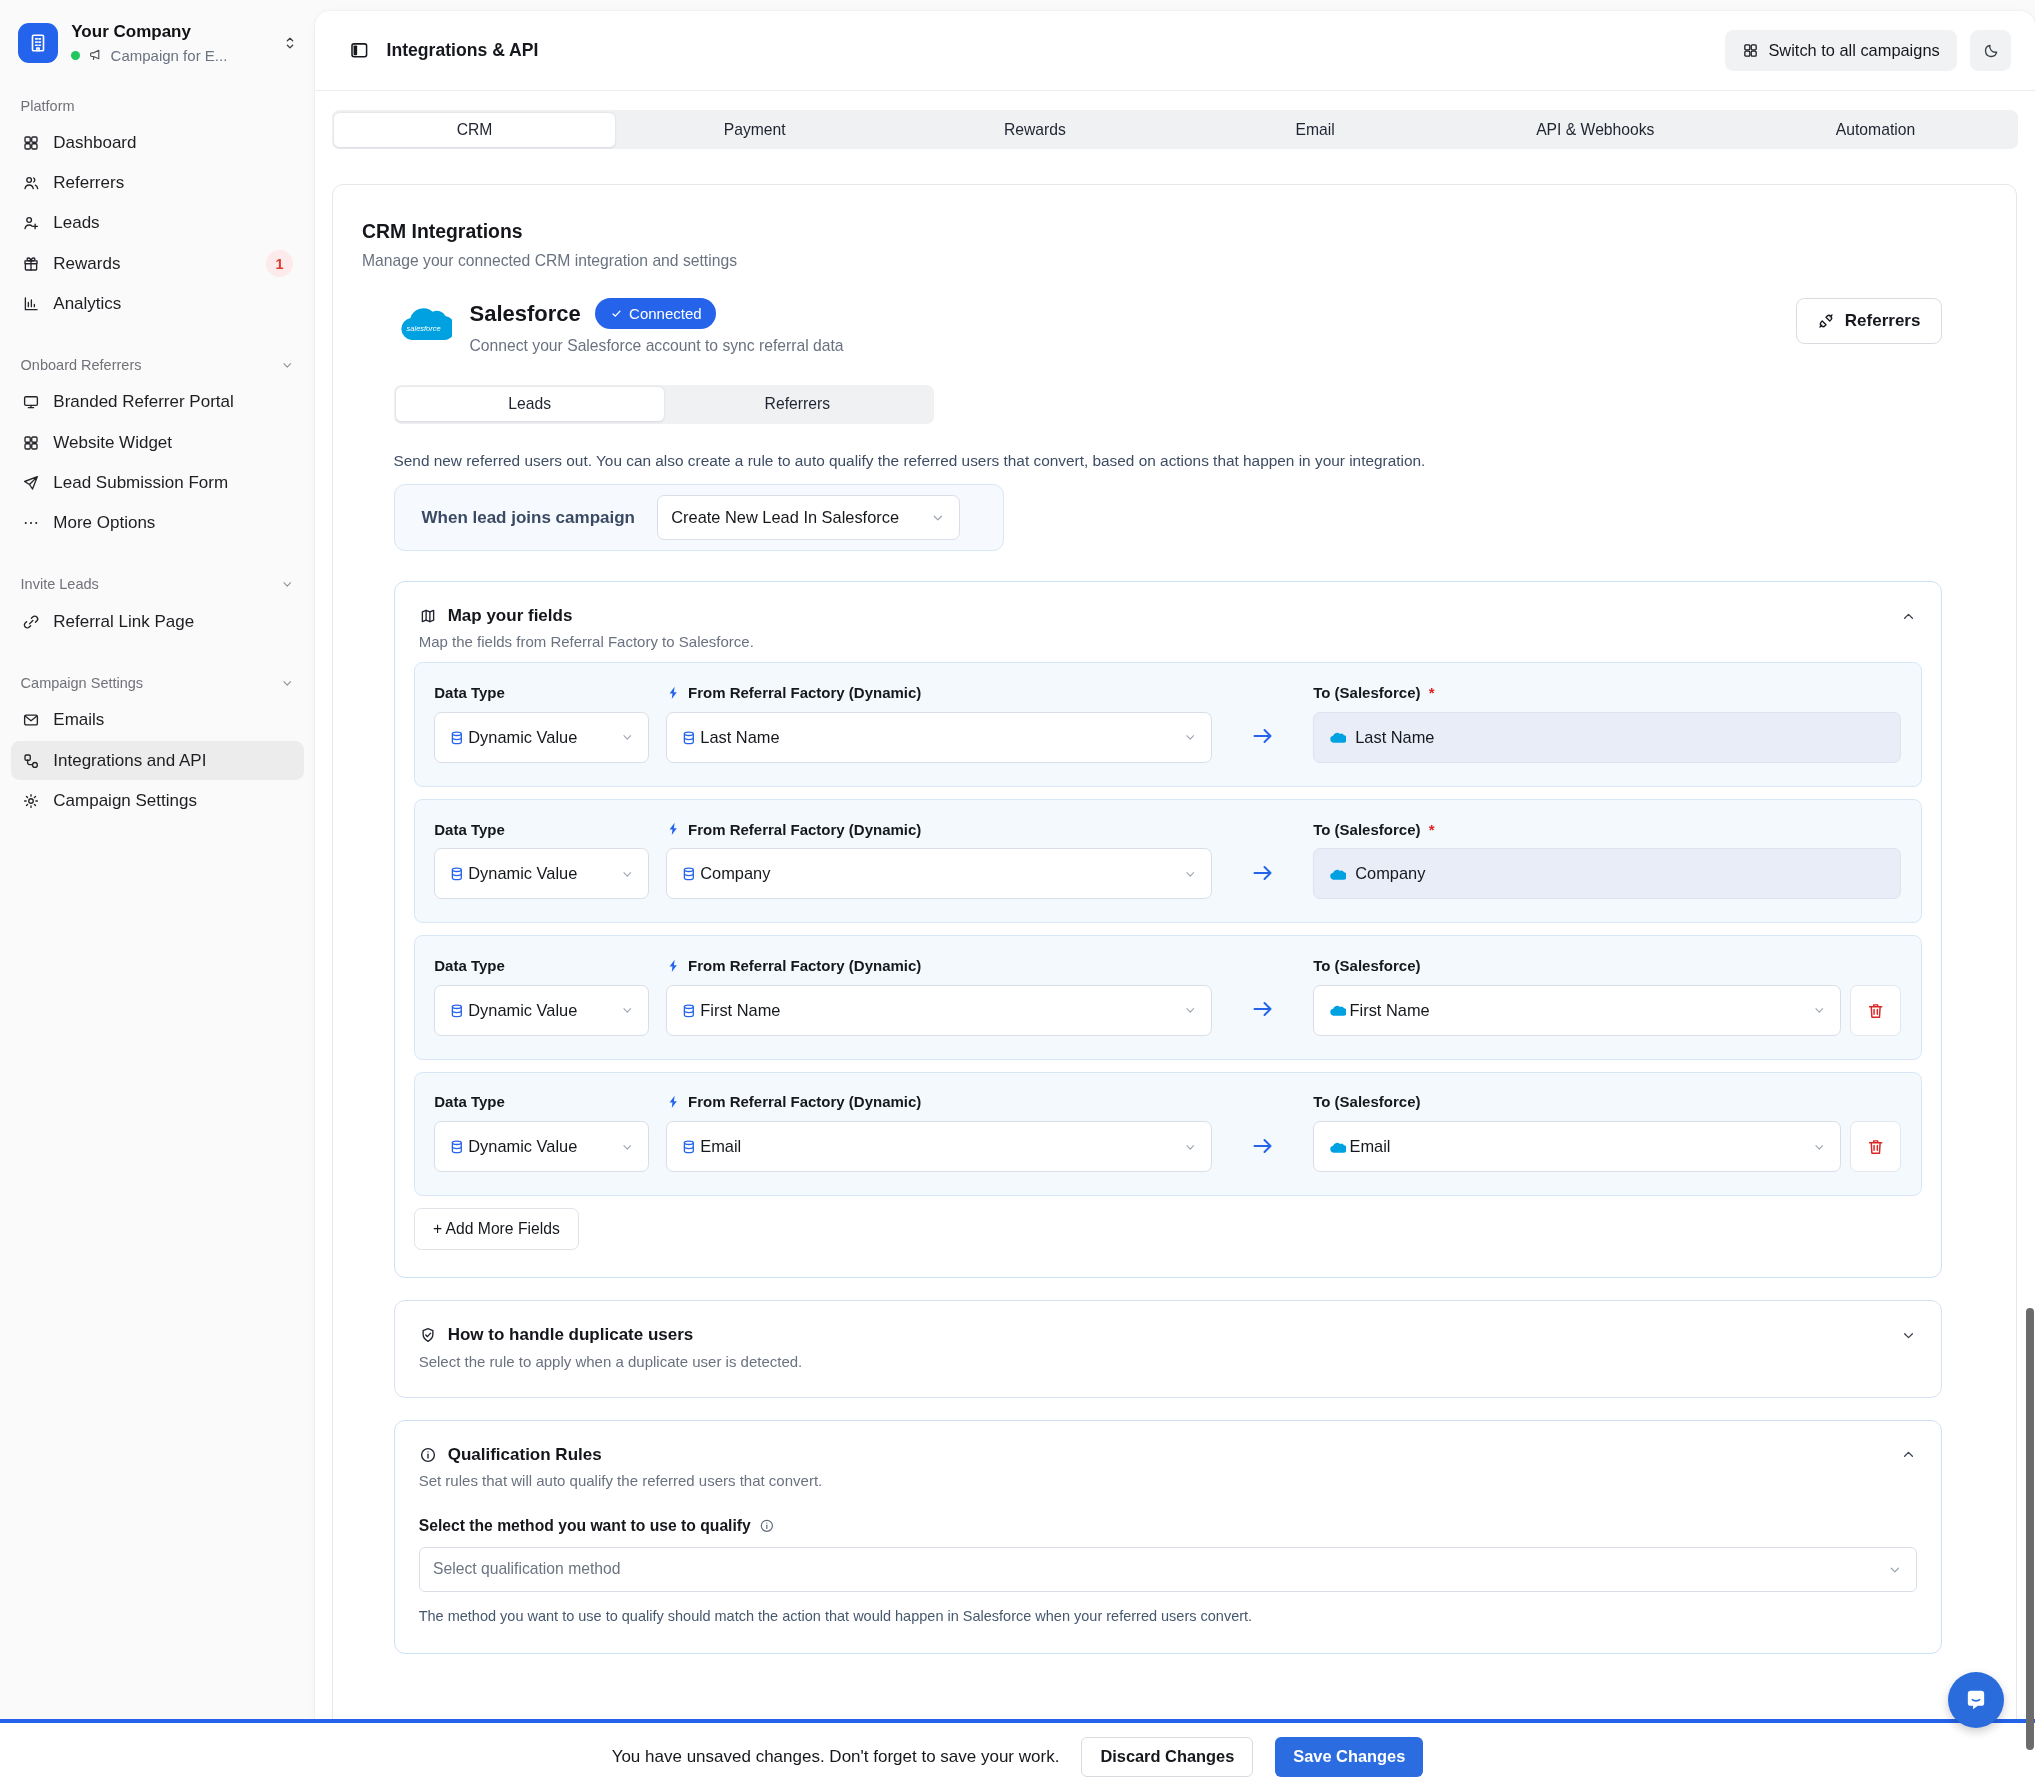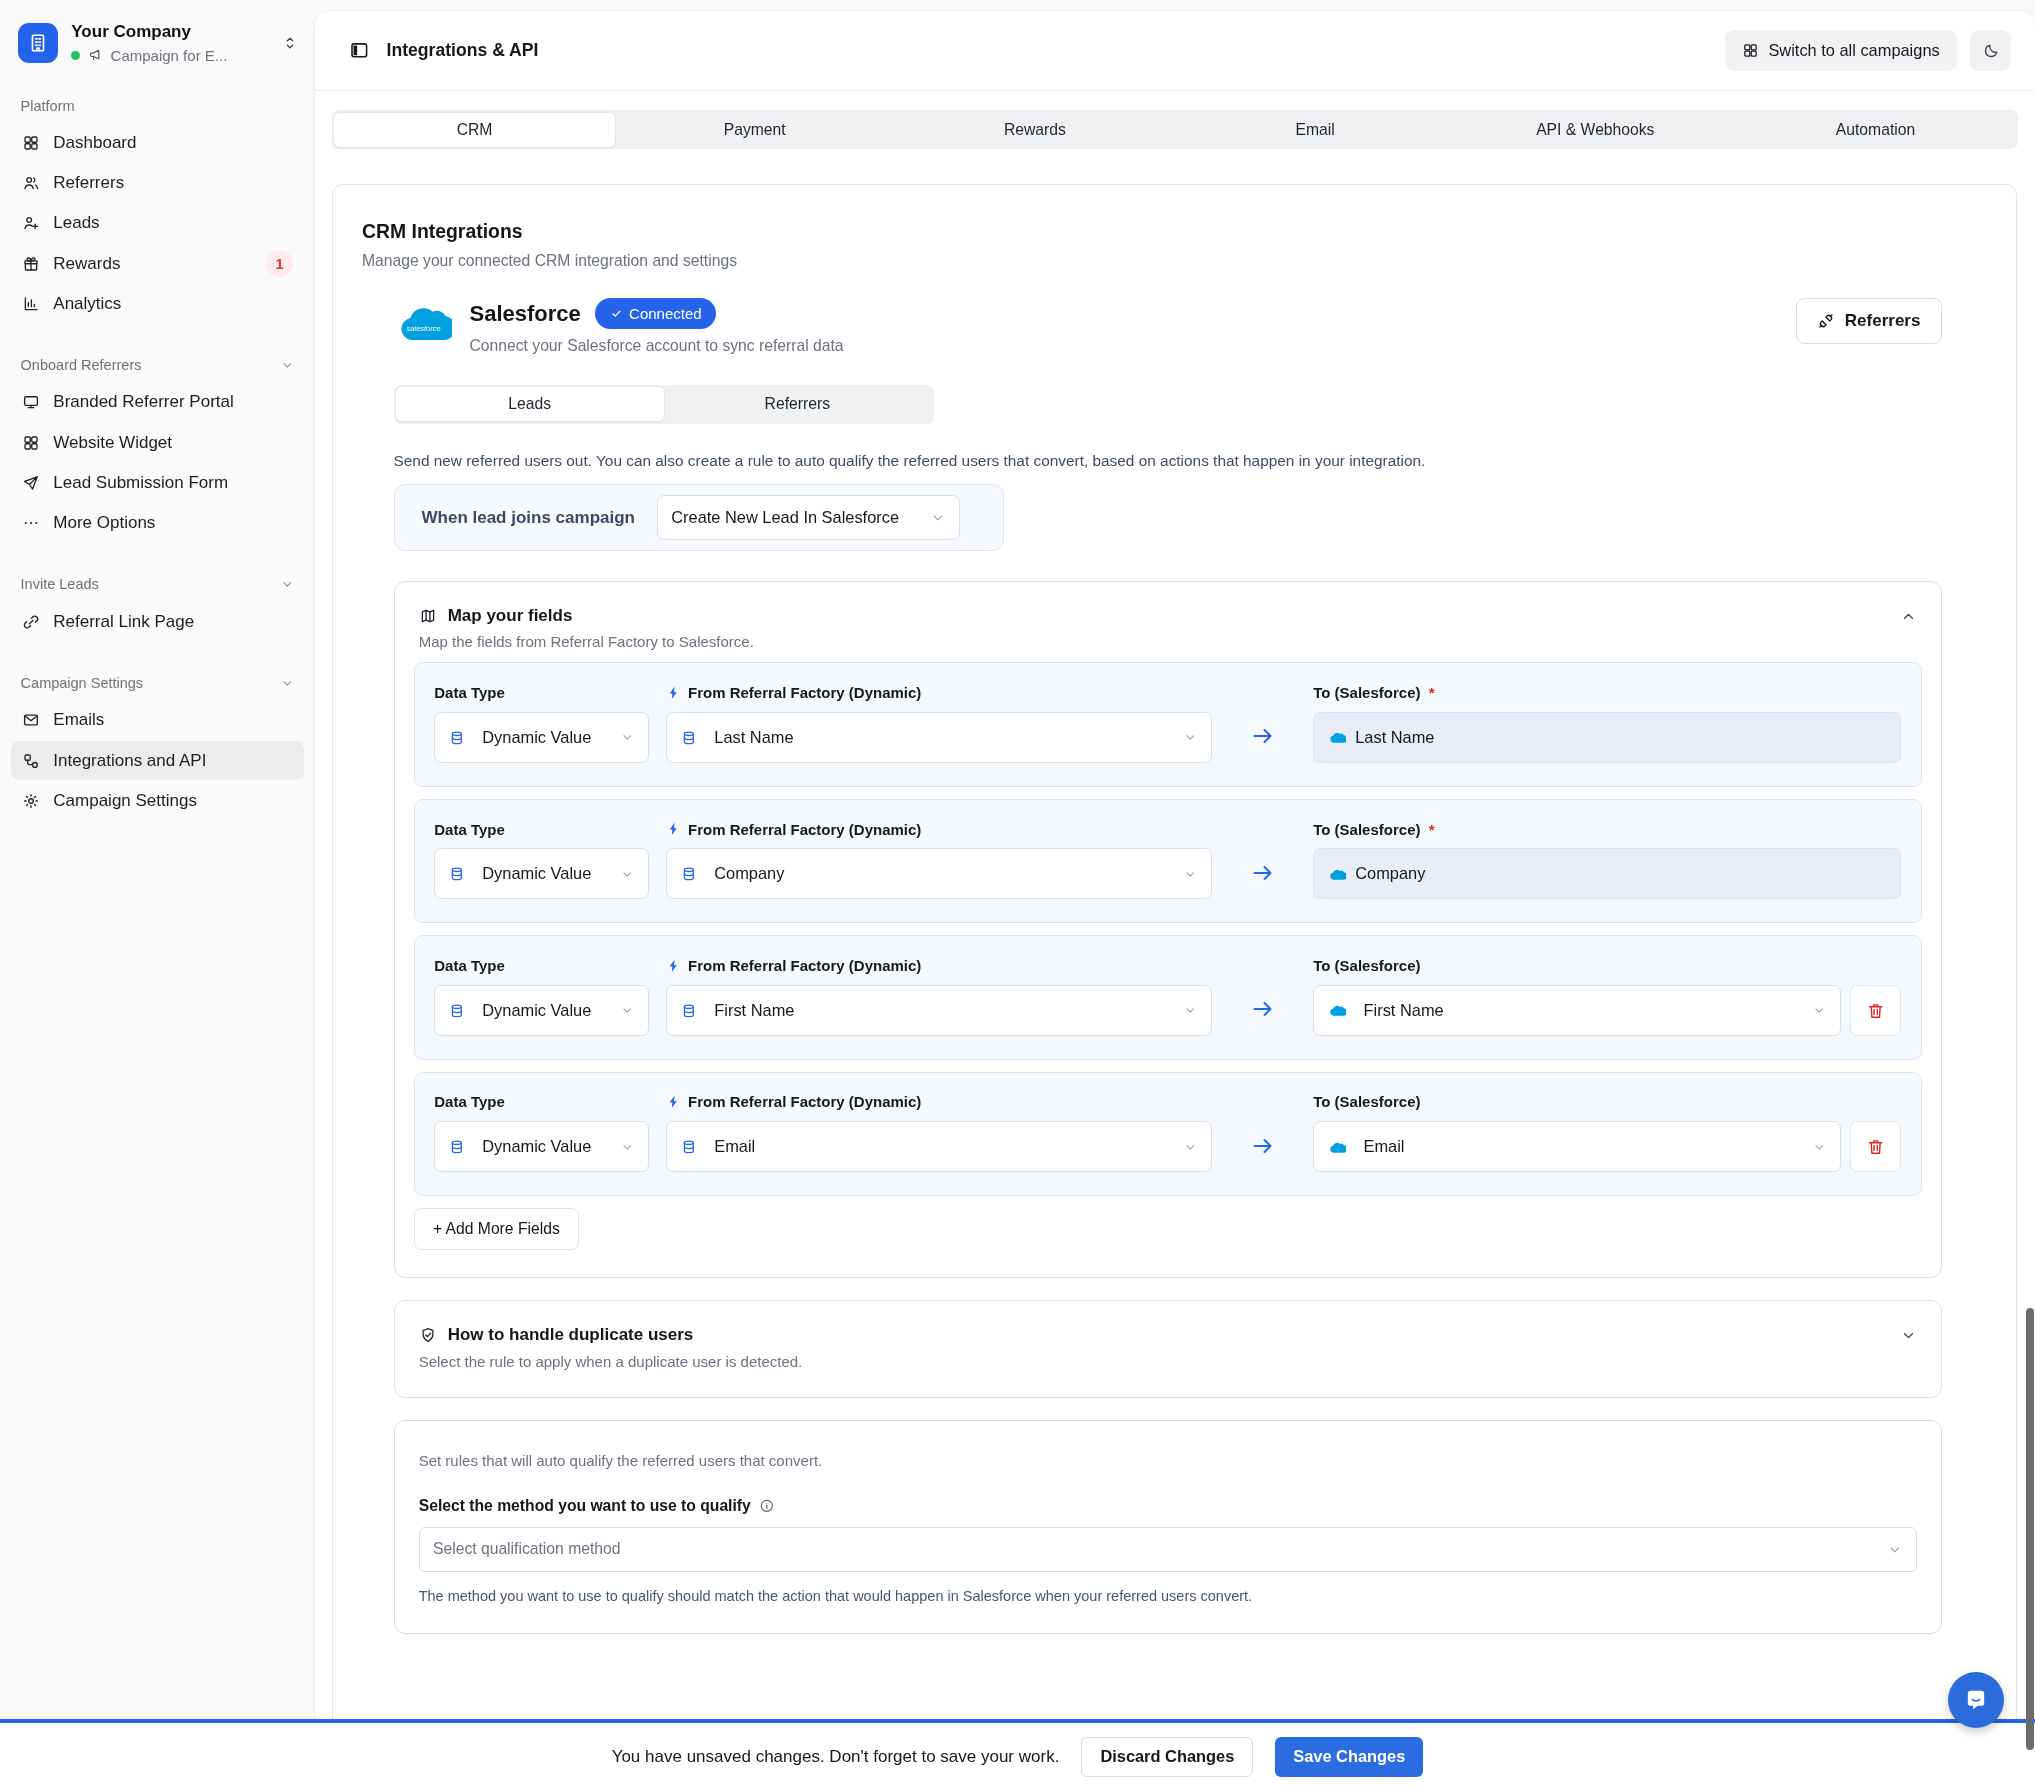--- a/index.html
+++ b/index.html
@@ -56,21 +56,21 @@
   .prov-name { font-size:22px; font-weight:bold; color:#14161b; }
   .badge-connected { height:31.5px; border-radius:15.7px; background:#2563eb; color:#fff; display:flex; align-items:center; gap:6px; padding:0 14.5px; font-size:15px; }
   .prov-desc { font-size:15.7px; color:#6a7280; margin-top:7.3px; }
   .btn-disconnect { height:46px; border-radius:8.5px; border:0.6px solid #d8dbe0; background:#fff; display:flex; align-items:center; gap:9.7px; padding:0 20.6px; font-size:17px; font-weight:600; color:#16181d; font-family:inherit; cursor:pointer; }
 
   .subtabs { margin-top:30px; width:540px; height:39px; background:#f0f1f3; border-radius:7.3px; display:flex; padding:2.4px; }
   .lead-desc { margin-top:28px; font-size:15.4px; color:#3e4d64; }
 
   .trigger { margin-top:14.5px; width:610px; height:67px; background:#f6f9fd; border:0.9px solid #d9e6f4; border-radius:11px; display:flex; align-items:center; gap:22px; padding:0 18px 0 27px; }
   .trigger-label { font-size:17px; font-weight:bold; color:#3b4a63; white-space:nowrap; }
-  .sel { background:#fff; border:0.6px solid #d9dee6; border-radius:7.3px; display:flex; align-items:center; gap:18px; padding:0 13.3px; font-size:16.4px; color:#16181d; cursor:pointer; }
+  .sel { background:#fff; border:0.6px solid #d9dee6; border-radius:7.3px; display:flex; align-items:center; gap:4px; padding:0 13.3px; font-size:16.4px; color:#16181d; cursor:pointer; }
   .sel .chev { margin-left:auto; color:#9aa3ad; flex:none; }
   .trigger .sel { width:303px; height:45px; }
 
   .section-card { border:0.9px solid #cfe1f6; border-radius:11px; background:#fff; }
   .map-card { margin-top:30px; padding:24px 19.4px 27px; }
   .sec-title-row { display:flex; align-items:center; gap:11px; padding:0 4.8px; }
   .sec-title { font-size:17px; font-weight:bold; color:#14161b; }
   .sec-chev { margin-left:auto; color:#3b4350; cursor:pointer; }
   .sec-sub { font-size:15px; color:#6a7280; margin-top:7.3px; padding:0 4.8px; }
 
@@ -617,20 +617,31 @@
             </svg>
           <span class="sec-title">How to handle duplicate users</span>
           <svg class="ic sec-chev" width="17" height="17" viewBox="0 0 24 24">
               <path d="M6.5 9.5l5.5 5.5 5.5-5.5"></path>
             </svg>
         </div>
         <div class="sec-sub">Select the rule to apply when a duplicate user is detected.</div>
       </div>
 
       <div class="section-card qual-card">
+        <div class="sec-title-row">
+          <svg class="ic" width="18" height="18" viewBox="0 0 24 24" style="color:#1f2430">
+              <circle cx="12" cy="12" r="8.5"></circle>
+              <path d="M12 11v5"></path>
+              <circle cx="12" cy="7.8" r="0.9" fill="currentColor" stroke="none"></circle>
+            </svg>
+          <span class="sec-title">Qualification Rules</span>
+          <svg class="ic sec-chev" width="17" height="17" viewBox="0 0 24 24">
+              <path d="M6.5 14.5L12 9l5.5 5.5"></path>
+            </svg>
+        </div>
         <div class="sec-sub">Set rules that will auto qualify the referred users that convert.</div>
 
         <div class="method-label">
           <span>Select the method you want to use to qualify</span>
           <svg class="ic" width="15.7" height="15.7" viewBox="0 0 24 24">
               <circle cx="12" cy="12" r="8.5"></circle>
               <path d="M12 11v5"></path>
               <circle cx="12" cy="7.8" r="0.9" fill="currentColor" stroke="none"></circle>
             </svg>
         </div>

